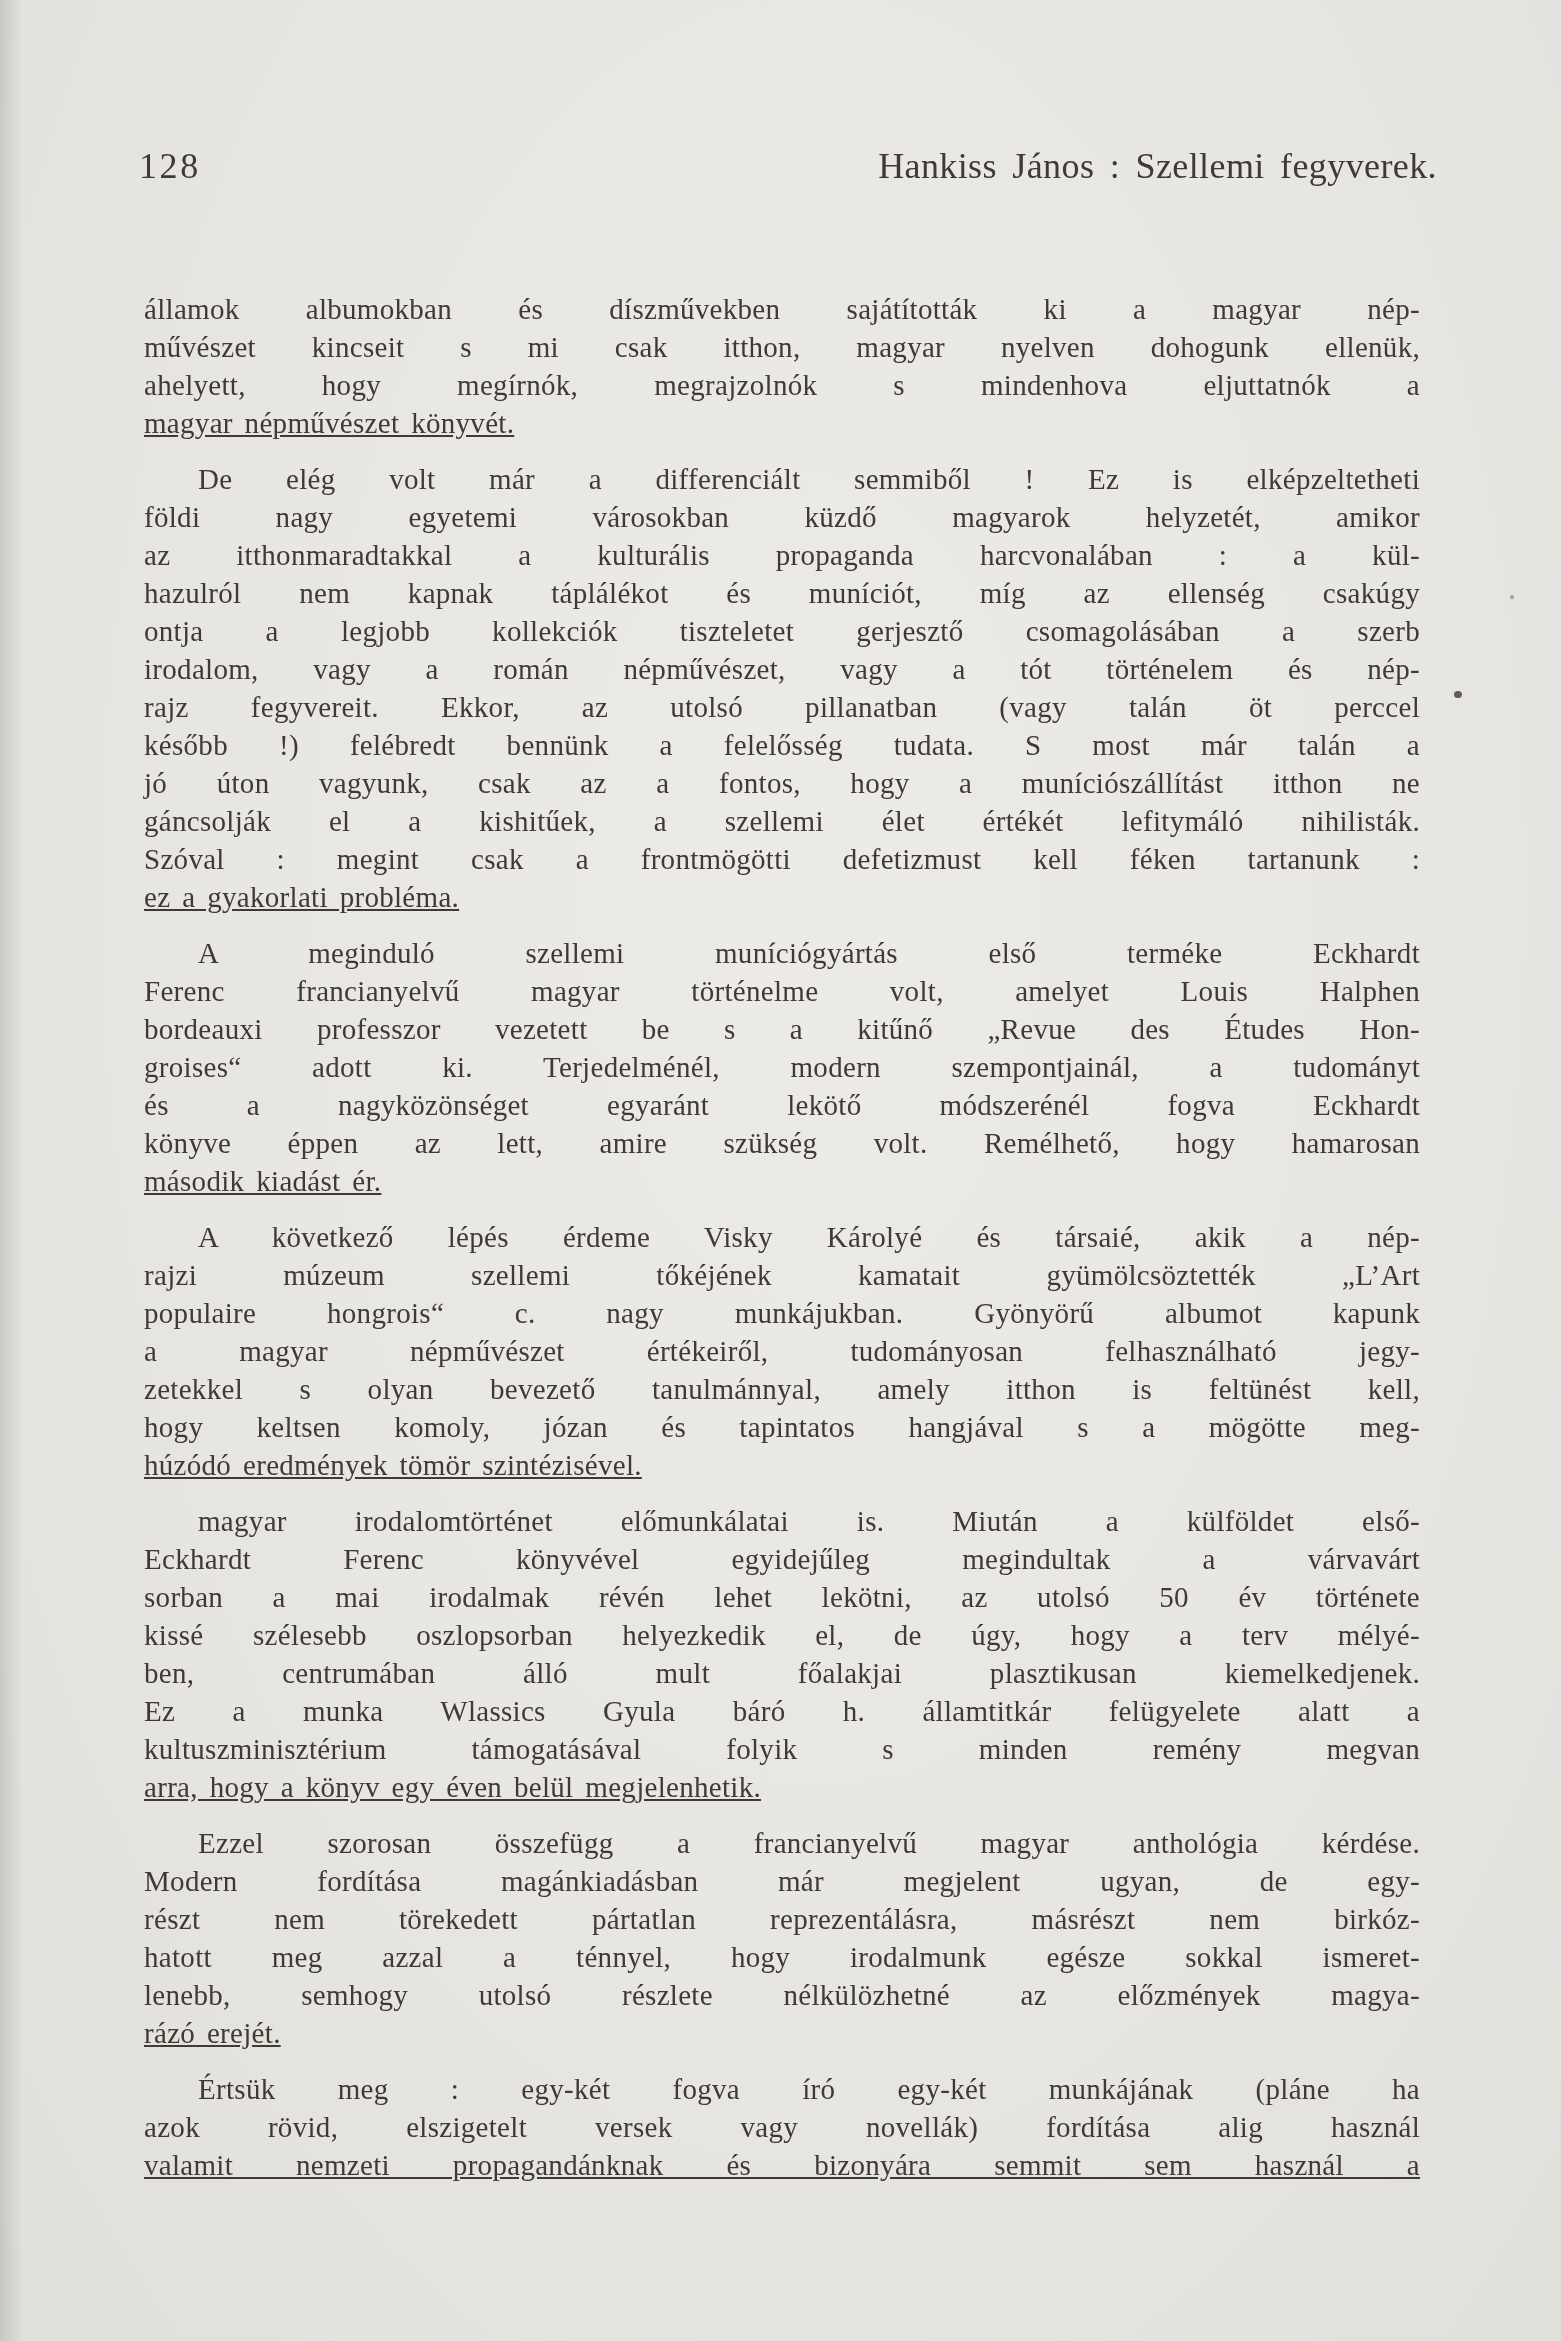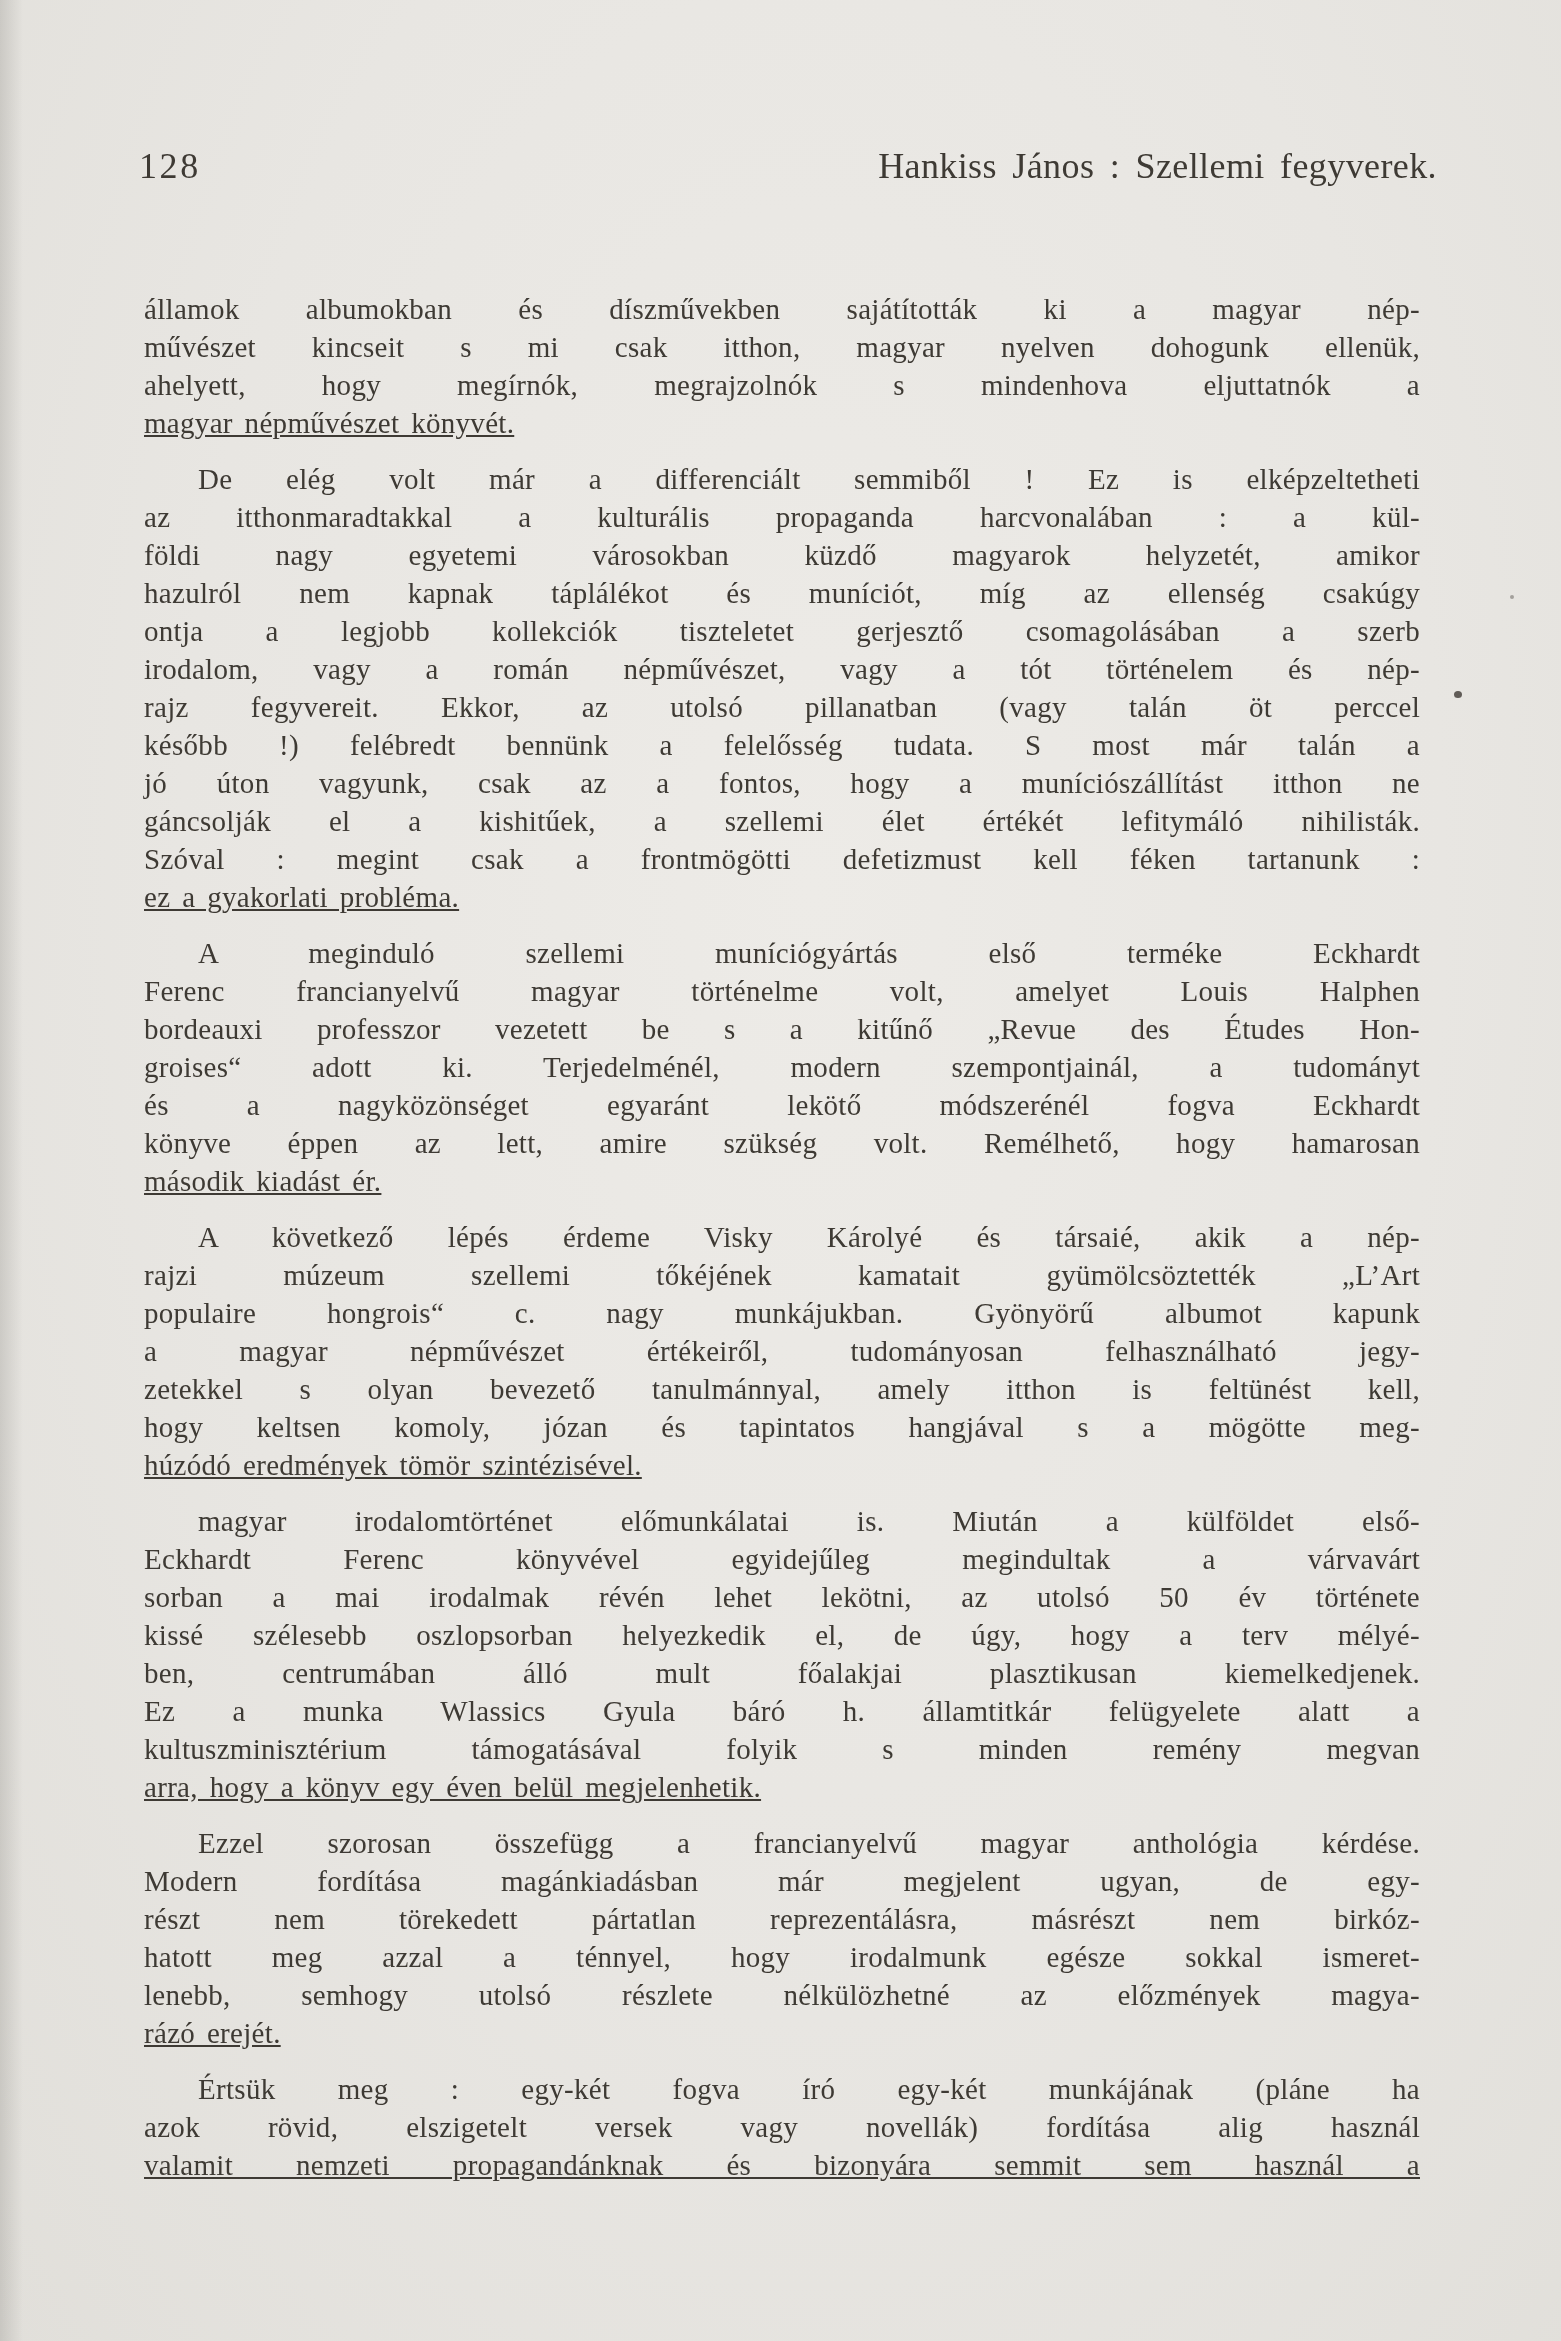--- a/index.html
+++ b/index.html
@@ -91,22 +91,22 @@
 
   <main class="page-text">
       <div class="paragraph">
         <div class="line">államok albumokban és díszművekben sajátították ki a magyar nép-</div>
         <div class="line">művészet kincseit s mi csak itthon, magyar nyelven dohogunk ellenük,</div>
         <div class="line">ahelyett, hogy megírnók, megrajzolnók s mindenhova eljuttatnók a</div>
         <div class="line">magyar népművészet könyvét.</div>
       </div>
       <div class="paragraph">
         <div class="line">De elég volt már a differenciált semmiből ! Ez is elképzeltetheti</div>
+        <div class="line">földi nagy egyetemi városokban küzdő magyarok helyzetét, amikor</div>
         <div class="line">az itthonmaradtakkal a kulturális propaganda harcvonalában : a kül-</div>
-        <div class="line">földi nagy egyetemi városokban küzdő magyarok helyzetét, amikor</div>
         <div class="line">hazulról nem kapnak táplálékot és muníciót, míg az ellenség csakúgy</div>
         <div class="line">ontja a legjobb kollekciók tiszteletet gerjesztő csomagolásában a szerb</div>
         <div class="line">irodalom, vagy a román népművészet, vagy a tót történelem és nép-</div>
         <div class="line">rajz fegyvereit. Ekkor, az utolsó pillanatban (vagy talán öt perccel</div>
         <div class="line">később !) felébredt bennünk a felelősség tudata. S most már talán a</div>
         <div class="line">jó úton vagyunk, csak az a fontos, hogy a muníciószállítást itthon ne</div>
         <div class="line">gáncsolják el a kishitűek, a szellemi élet értékét lefitymáló nihilisták.</div>
         <div class="line">Szóval : megint csak a frontmögötti defetizmust kell féken tartanunk :</div>
         <div class="line">ez a gyakorlati probléma.</div>
       </div>

